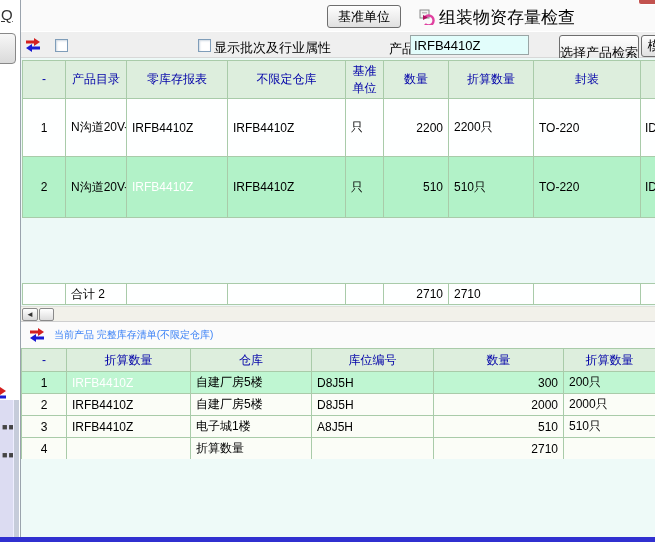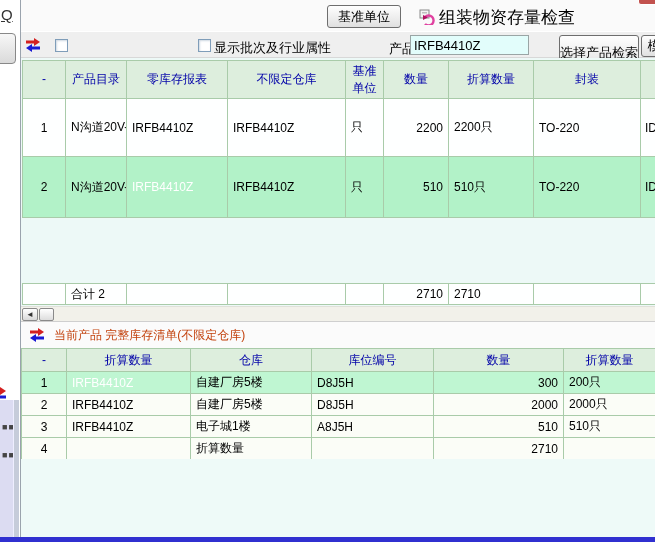--- a/index.html
+++ b/index.html
@@ -56,21 +56,21 @@
 
   
   .hscroll { position: absolute; left: 21px; top: 306px; width: 634px; height: 15px; background: #f2f1ea; border-top: 1px solid #e0e0da; }
   .sb-btn { position: absolute; top: 1px; width: 16px; height: 13px; background: linear-gradient(#ffffff, #d9d9d9);
             border: 1px solid #8a8a8a; border-radius: 2px; font-size: 8px; line-height: 12px; text-align: center; color: #333; }
   .sb-thumb { position: absolute; left: 18px; top: 1px; width: 15px; height: 13px; background: linear-gradient(#ffffff, #dddddd);
               border: 1px solid #8a8a8a; border-radius: 2px; }
 
   .section-title { position: absolute; left: 21px; top: 321px; width: 634px; height: 27px; background: #fbfbfb;
                    border-top: 1px solid #cfcfcf; display: flex; align-items: center; gap: 9px; padding-left: 8px; }
-  .section-title span { font-size: 12px; color: #c2410c; }
+  .section-title span { font-size: 10px; color: #3b82f6; }
 
   .bottom-bar { position: absolute; left: 0; top: 537px; width: 655px; height: 5px; background: #3030d0; }
 </style>
 </head>
 <body>
 
 <div id="root">
 
   <div class="gutter">
     <div class="partial-char">Q</div>

